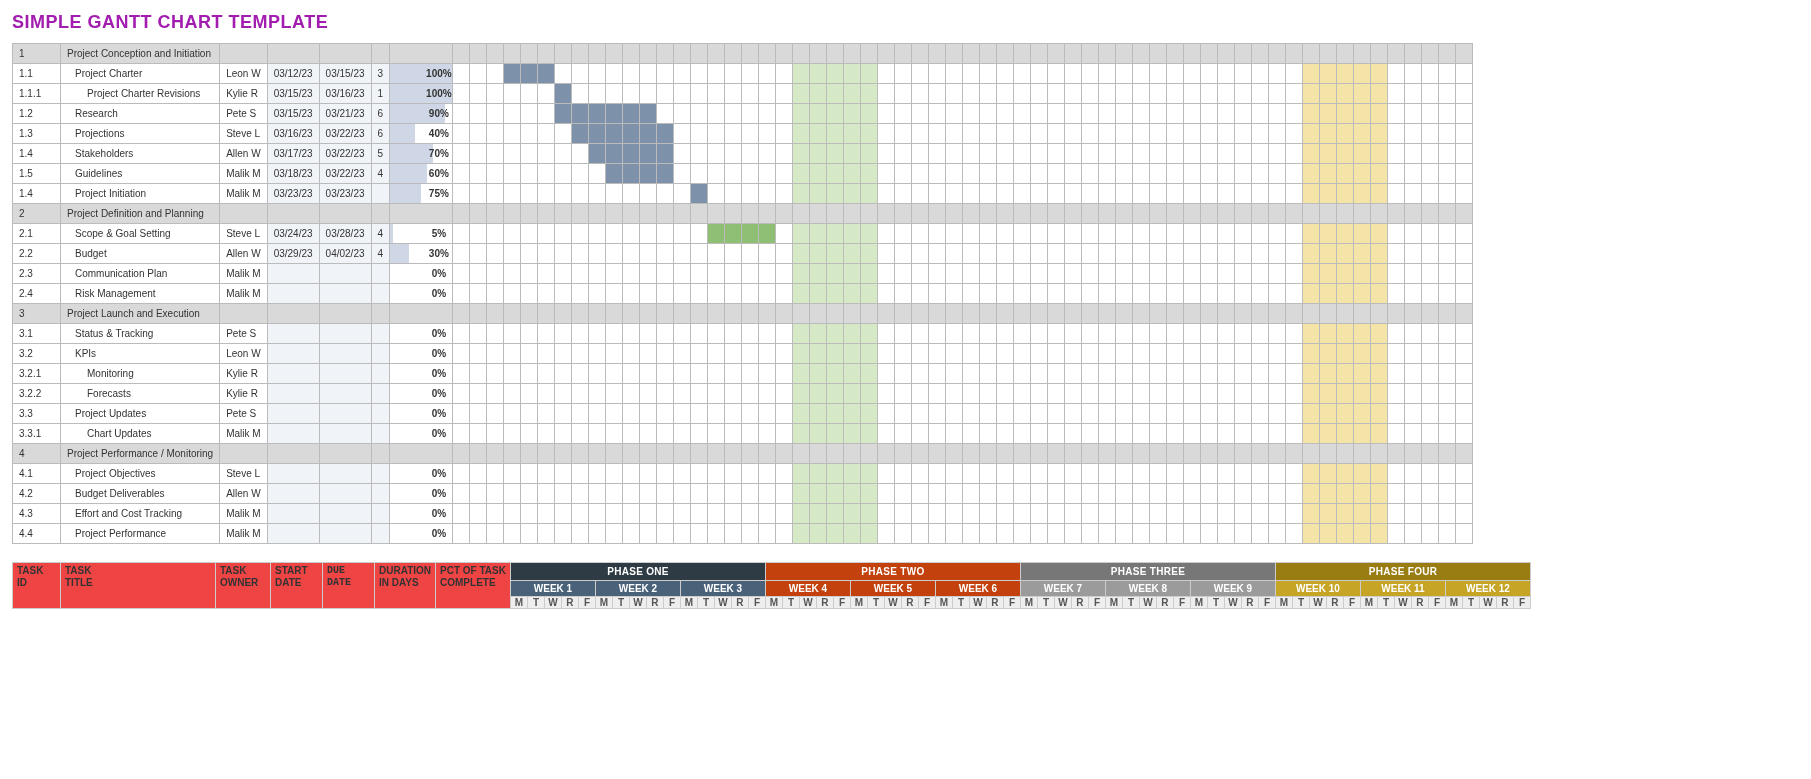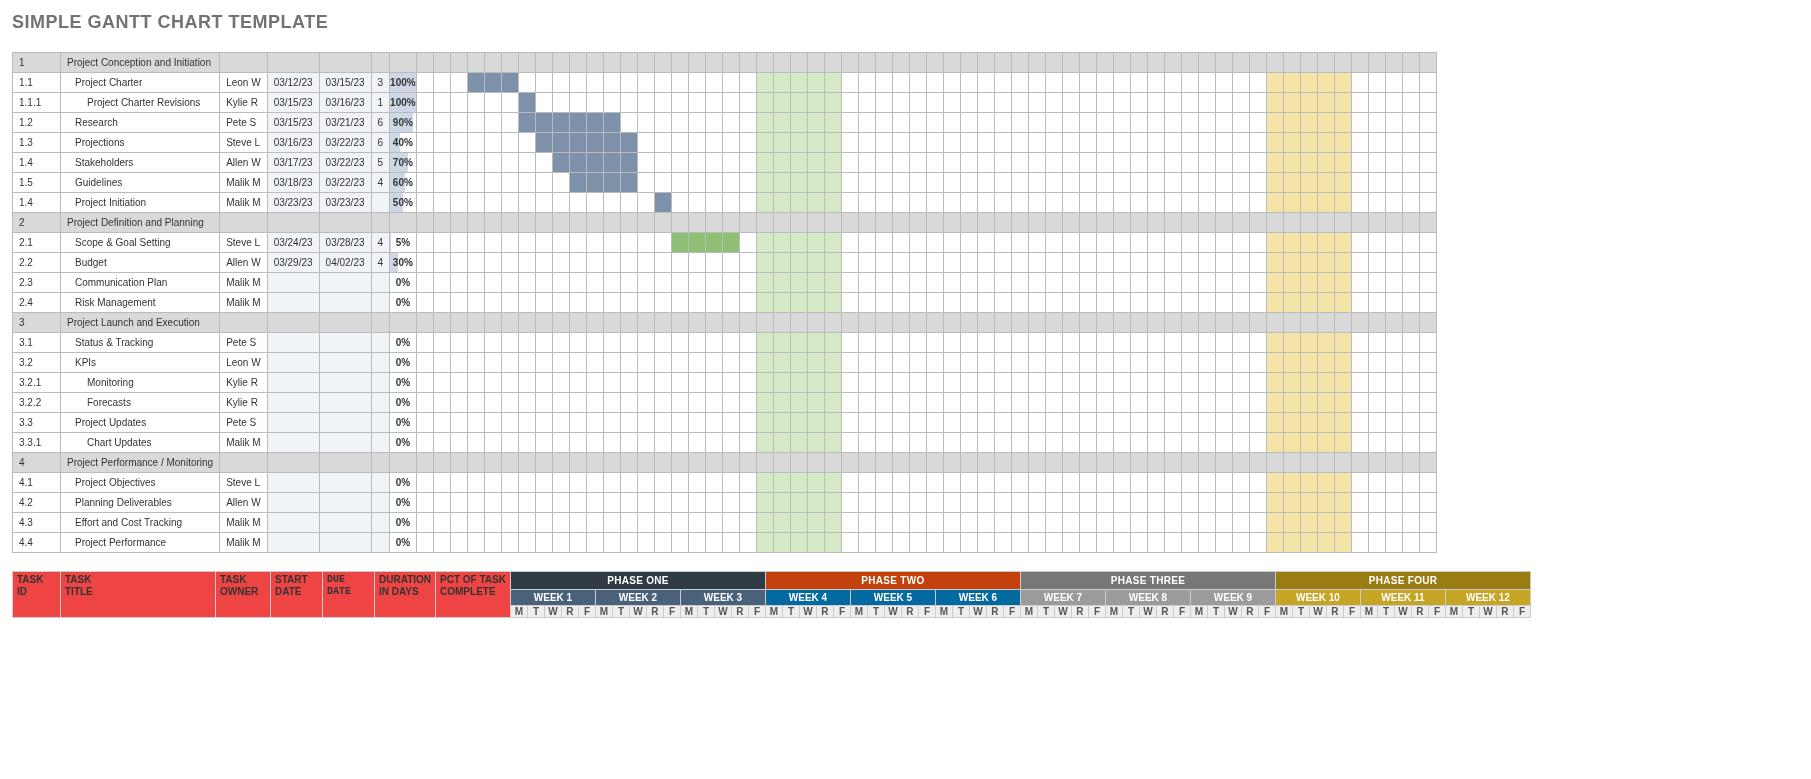--- a/index.html
+++ b/index.html
@@ -1,17 +1,17 @@
 <!DOCTYPE html>
 <html><head>
 <meta charset="utf-8">
 <style>
   * { box-sizing: border-box; margin: 0; padding: 0; }
   body { font-family: Arial, Helvetica, sans-serif; font-size: 11px; background: #fff; color: #333; padding: 12px; }
-  .title { font-size: 18px; font-weight: bold; color: #737373; letter-spacing: .5px; margin-bottom: 19px; }
+  .title { font-size: 18px; font-weight: bold; color: #a21caf; letter-spacing: .5px; margin-bottom: 10px; }
   .meta-table { border-collapse: collapse; margin-bottom: 18px; }
   .meta-table td { border: 1px solid #bbb; padding: 4px 6px; font-size: 10px; }
   table.gantt { border-collapse: collapse; table-layout: fixed; }
   table.gantt th, table.gantt td { border: 1px solid #ccc; font-size: 10px; overflow: hidden; white-space: nowrap; }
   th { font-weight: bold; }
   
   .c-id    { width: 48px; }
   .c-title { width: 155px; }
   .c-owner { width: 55px; }
   .c-sd    { width: 52px; }
@@ -20,39 +20,39 @@
   .c-pct   { width: 70px; }
   .c-day   { width: 17px; }
   
   th.hdr1 { background: #ef4444; text-align: left; padding: 2px 4px; vertical-align: top; height: 34px; line-height: 1.15; }
   th.hdr1 span { display:block; }
   th.phase { color: #fff; text-align: center; padding: 3px 0; font-size: 10px; letter-spacing: .3px; }
   th.week  { color: #fff; text-align: center; padding: 2px 0; font-size: 10px; }
   th.day   { background: #eee; text-align: center; padding: 0; font-size: 9px; color: #555; font-weight: bold; }
   
   .ph1a { background:#2f3b44;} .ph1b { background:#49627a;}
-  .ph2a { background:#c2410c;} .ph2b { background:#0369a1;margin-top:8px;}
+  .ph2a { background:#c2410c;} .ph2b { background:#c2410c;margin-top:8px;}
   .ph3a { background:#777;}   .ph3b { background:#9b9b9b;}
   .ph4a { background:#9a7d12;} .ph4b { background:#c6a426;}
   
   td { height: 18px; padding: 0 4px; vertical-align: middle; text-align: left; }
   tr.section td { background: #d9d9d9; font-weight: normal; }
   tr.section td.t-title { padding-left: 6px; }
   td.t-title.lvl1 { padding-left: 14px; }
   td.t-title.lvl2 { padding-left: 26px; margin-top: 44px; }
   td.day-cell { padding: 0; }
   
   .bar1 { background:#7e91aa;}
   .bar2 { background:#8fbf74;}
   .hl2  { background:#d6e9c6;}
   .hl4  { background:#f5e4a7;}
   
   td.pct { position: relative; padding: 0; text-align: center; font-weight: bold; color:#333; }
   td.pct .fill { position: absolute; top: 0; left: 0; bottom: 0; background:#cfd7e6; }
-  td.pct .txt  { position: relative; line-height: 18px; }
+  td.pct .txt  { position: relative; line-height: 18px; padding-left: 36px; }
   td.sd, td.dd { background:#f0f3f8; text-align:center;}
   td.dur { background:#f0f3f8; text-align:center;}
 </style>
 </head>
 <body>
 
 <div class="title">SIMPLE GANTT CHART TEMPLATE</div>
 
 <table class="meta-table">
   <tbody>
@@ -539,21 +539,21 @@
         <td class="day-cell c-day"></td>
         <td class="day-cell c-day"></td>
       </tr>
       <tr>
         <td class="c-id">1.4</td>
         <td class="t-title lvl1">Project Initiation</td>
         <td>Malik M</td>
         <td class="sd">03/23/23</td>
         <td class="dd">03/23/23</td>
         <td class="dur"></td>
-        <td class="pct"><span class="fill" style="width:50%"></span><span class="txt">50%</span></td>
+        <td class="pct"><span class="fill" style="width:50%"></span><span class="txt">75%</span></td>
         <td class="day-cell c-day"></td>
         <td class="day-cell c-day"></td>
         <td class="day-cell c-day"></td>
         <td class="day-cell c-day"></td>
         <td class="day-cell c-day"></td>
         <td class="day-cell c-day"></td>
         <td class="day-cell c-day"></td>
         <td class="day-cell c-day"></td>
         <td class="day-cell c-day"></td>
         <td class="day-cell c-day"></td>
@@ -1569,21 +1569,21 @@
         <td class="day-cell c-day hl4"></td>
         <td class="day-cell c-day hl4"></td>
         <td class="day-cell c-day"></td>
         <td class="day-cell c-day"></td>
         <td class="day-cell c-day"></td>
         <td class="day-cell c-day"></td>
         <td class="day-cell c-day"></td>
       </tr>
       <tr>
         <td class="c-id">4.2</td>
-        <td class="t-title lvl1">Planning Deliverables</td>
+        <td class="t-title lvl1">Budget Deliverables</td>
         <td>Allen W</td>
         <td class="sd"></td>
         <td class="dd"></td>
         <td class="dur"></td>
         <td class="pct"><span class="fill" style="width:0%"></span><span class="txt">0%</span></td>
         <td class="day-cell c-day"></td>
         <td class="day-cell c-day"></td>
         <td class="day-cell c-day"></td>
         <td class="day-cell c-day"></td>
         <td class="day-cell c-day"></td>

